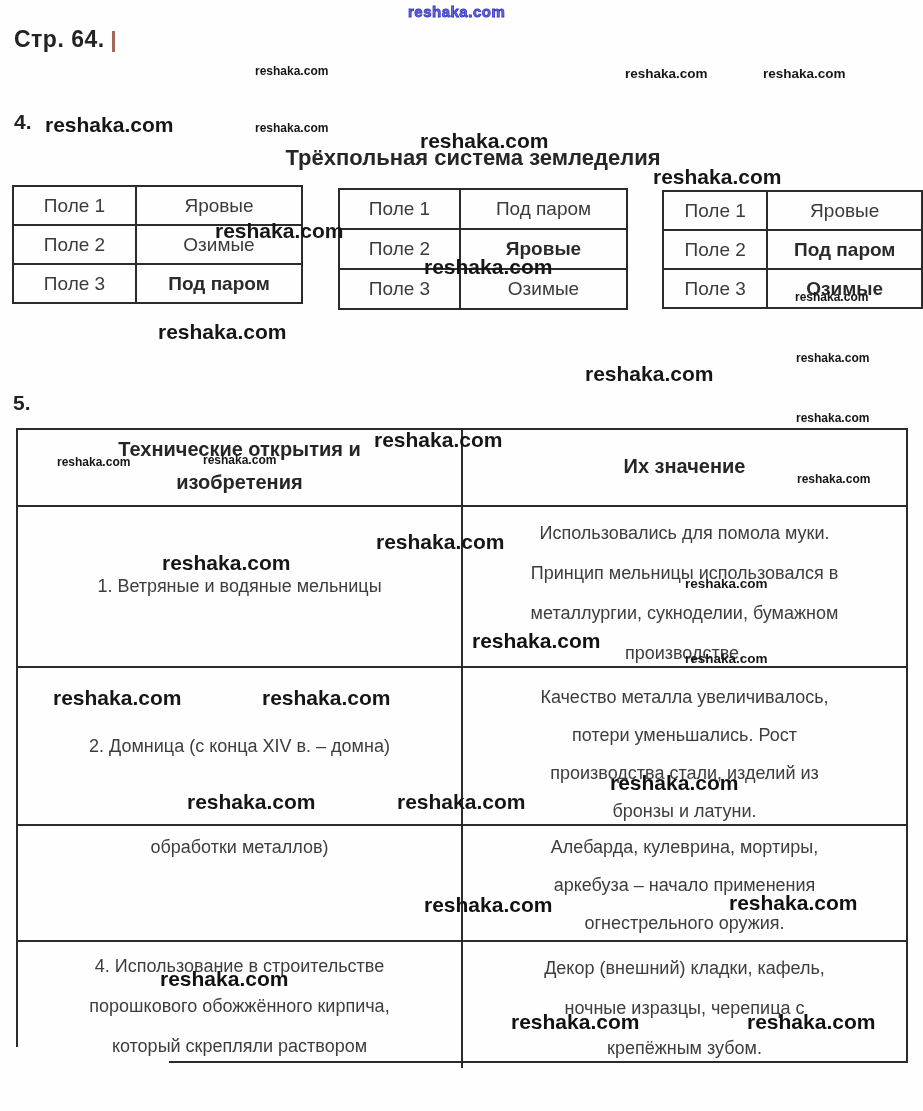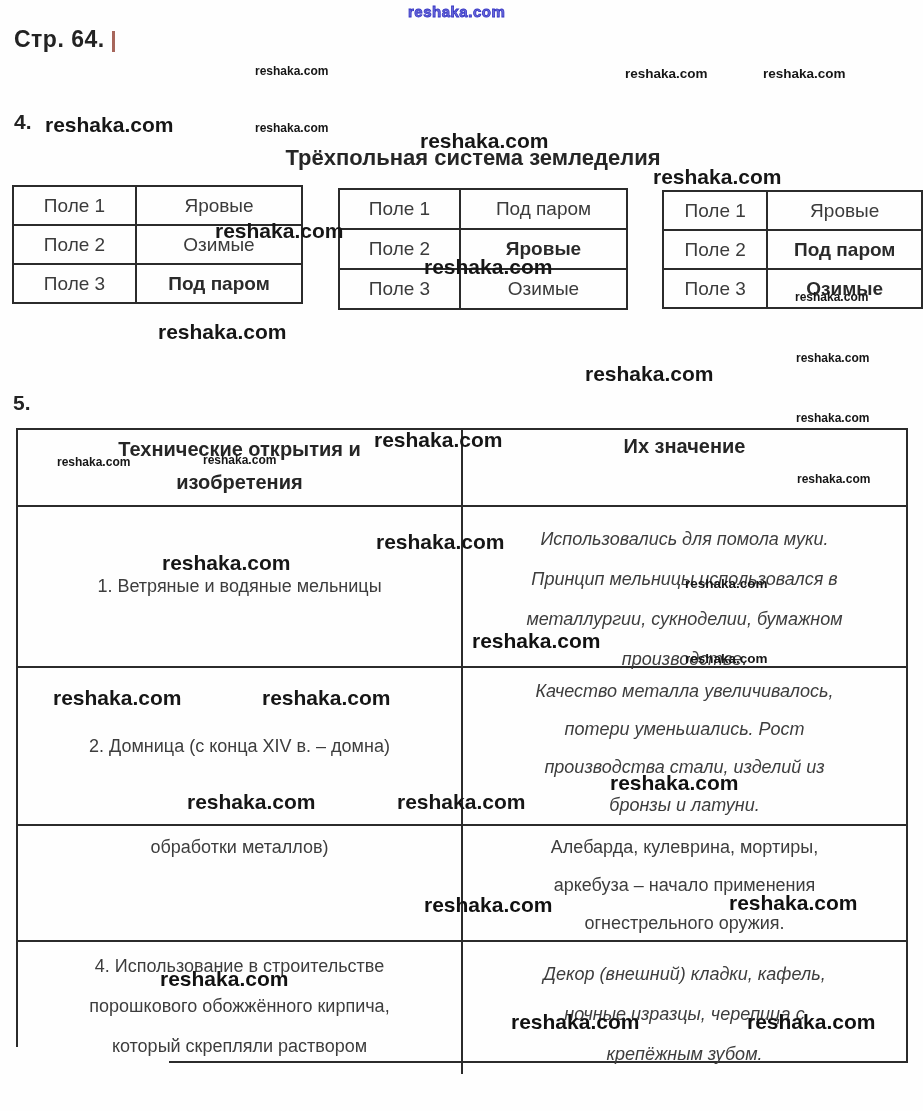--- a/index.html
+++ b/index.html
@@ -33,24 +33,24 @@
     display:grid; grid-template-columns:445px auto;
     grid-template-rows:77px 161px 158px 116px auto;
   }
   .bcell { box-sizing:border-box; border-bottom:2px solid #2b2b2b; position:relative; font-size:18px; color:#3d3d3d; text-align:center; }
   .bcell.colL { border-right:2px solid #2b2b2b; }
   .bcell.lastrow { border-bottom:none; }
   .bcell .line { width:100%; }
   .hcell { font-weight:bold; font-size:20px; color:#262626; }
   .hcell .line { line-height:33px; }
   .hcell.hL { padding-top:3px; }
-  .hcell.hR { }
+  .hcell.hR { padding-top:20px; }
   .vcenter { display:flex; flex-direction:column; justify-content:center; }
   .lh38 .line { line-height:38px; } .lh40 .line { line-height:40px; }
-  .pt2 { padding-top:2px; } .pt4 { padding-top:4px; } .pt6 { padding-top:12px;font-style:italic; } .pt10 { padding-top:4px;font-style:italic; }
+  .pt2 { padding-top:2px; } .pt4 { padding-top:4px; } .pt6 { padding-top:6px; } .pt10 { padding-top:10px; }
   .patch-bottom { position:absolute; left:-2px; bottom:-2px; width:153px; height:3px; background:#fefefe; }
   .patch-left { position:absolute; left:-2px; bottom:-2px; width:3px; height:16px; background:#fefefe; }
 
   
   .wm { position:absolute; white-space:nowrap; color:#161616; z-index:5; }
   .wm-sm { font-size:12px;   font-weight:600; }
   .wm-md { font-size:13.5px; font-weight:600; }
   .wm-lg { font-size:21px;   font-weight:600; }
   .wm-xl { font-size:21px;   font-weight:700; color:#111; }
   .wm-blue { font-size:15px; font-weight:700; color:#6a6ad8; -webkit-text-stroke:0.8px #3434c4; letter-spacing:.5px; }

